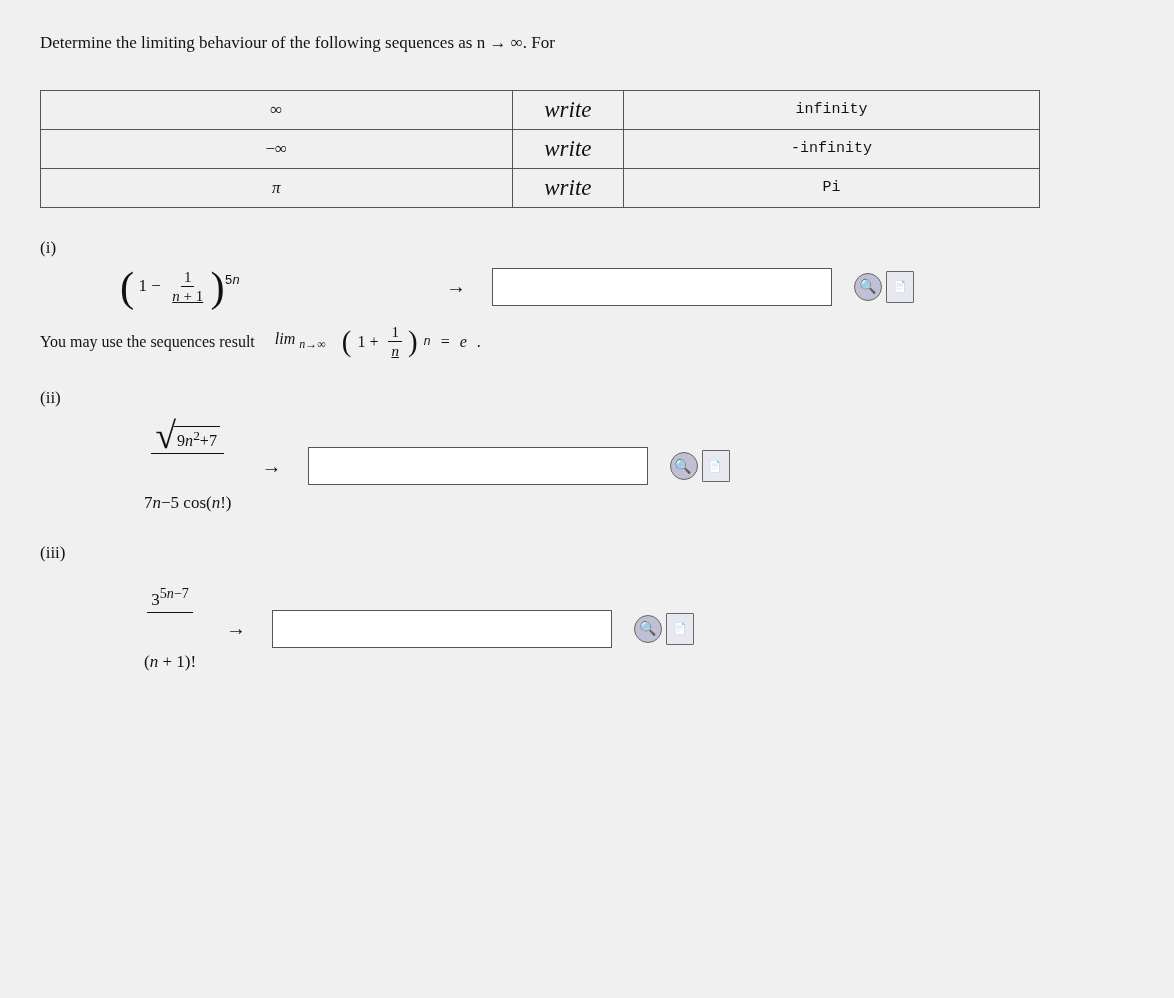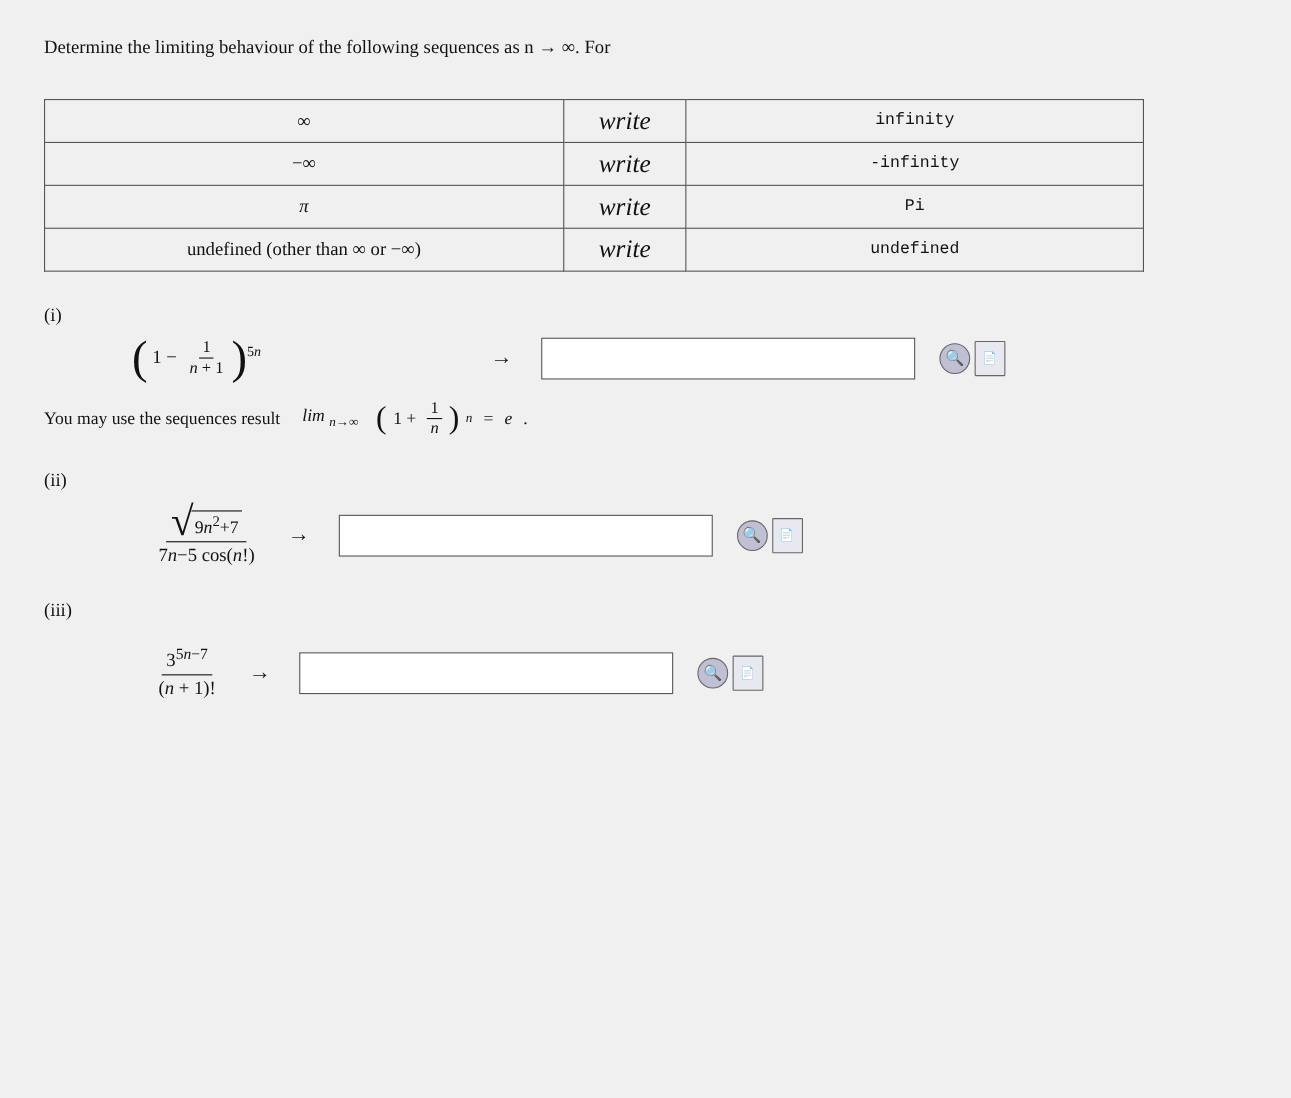--- a/index.html
+++ b/index.html
@@ -98,31 +98,33 @@
       font-size: 15px;
       line-height: 1.1;
     }
     .frac .num {
       border-bottom: 1.5px solid #111;
       padding: 0 3px 1px 3px;
       text-align: center;
     }
     .frac .den {
       padding: 1px 3px 0 3px;
+      text-decoration: underline;
     }
 
     .big-paren {
       font-size: 2.5em;
       vertical-align: middle;
       line-height: 0.8;
     }
 
     .superscript {
       vertical-align: super;
       font-size: 0.75em;
+      font-family: Liberation Mono, monospace;
     }
     .subscript {
       vertical-align: sub;
       font-size: 0.75em;
     }
 
     .standard-result {
       margin: 18px 0 18px 0;
       font-size: 16px;
       display: flex;
@@ -157,20 +159,21 @@
       align-items: center;
       vertical-align: middle;
       font-size: 17px;
     }
     .big-frac .num {
       border-bottom: 1.5px solid #111;
       padding: 2px 4px;
     }
     .big-frac .den {
       padding: 2px 4px;
+      margin-top: 37px;
     }
 
     .expr-row-ii {
       display: flex;
       align-items: center;
       margin: 10px 0 10px 100px;
       gap: 16px;
     }
 
     .icon-doc {
@@ -215,25 +218,20 @@
   <tr>
     <td class="symbol-cell">−∞</td>
     <td class="write-cell">write</td>
     <td class="value-cell">-infinity</td>
   </tr>
   <tr>
     <td class="symbol-cell"><i>π</i></td>
     <td class="write-cell">write</td>
     <td class="value-cell">Pi</td>
   </tr>
-  <tr>
-    <td class="symbol-cell">undefined (other than ∞ or −∞)</td>
-    <td class="write-cell">write</td>
-    <td class="value-cell">undefined</td>
-  </tr>
 </tbody>
   </table>
 
 <p class="part-label">(i)</p>
 
 <div class="expr-row">
 
   <span class="expr-math">
     <span class="big-paren">(</span>
     1&nbsp;−&nbsp;

